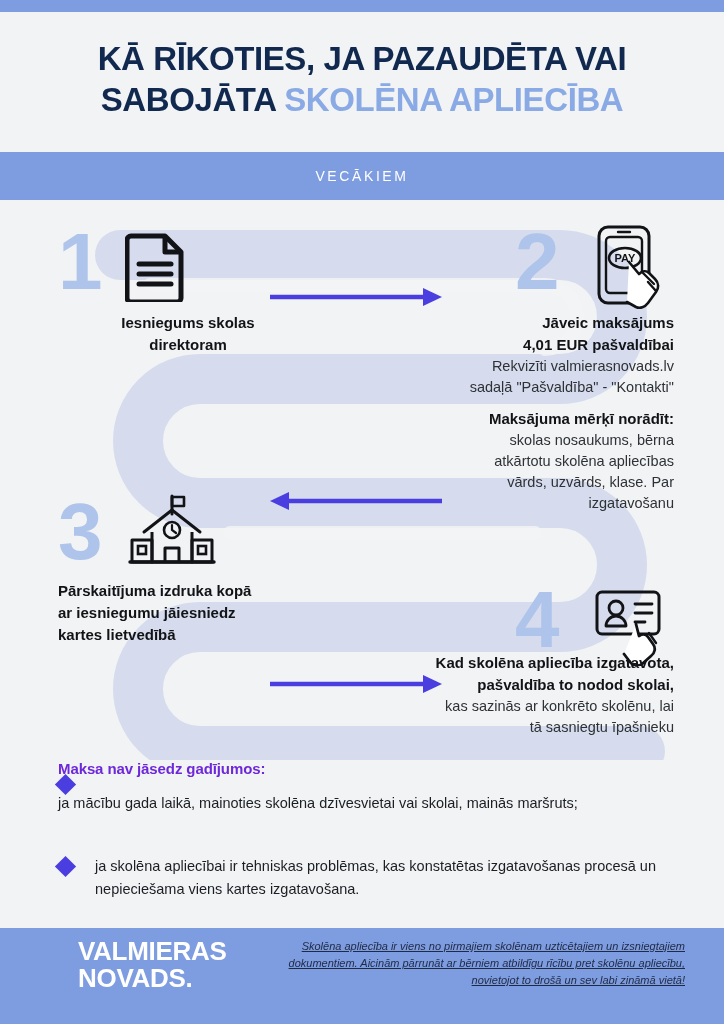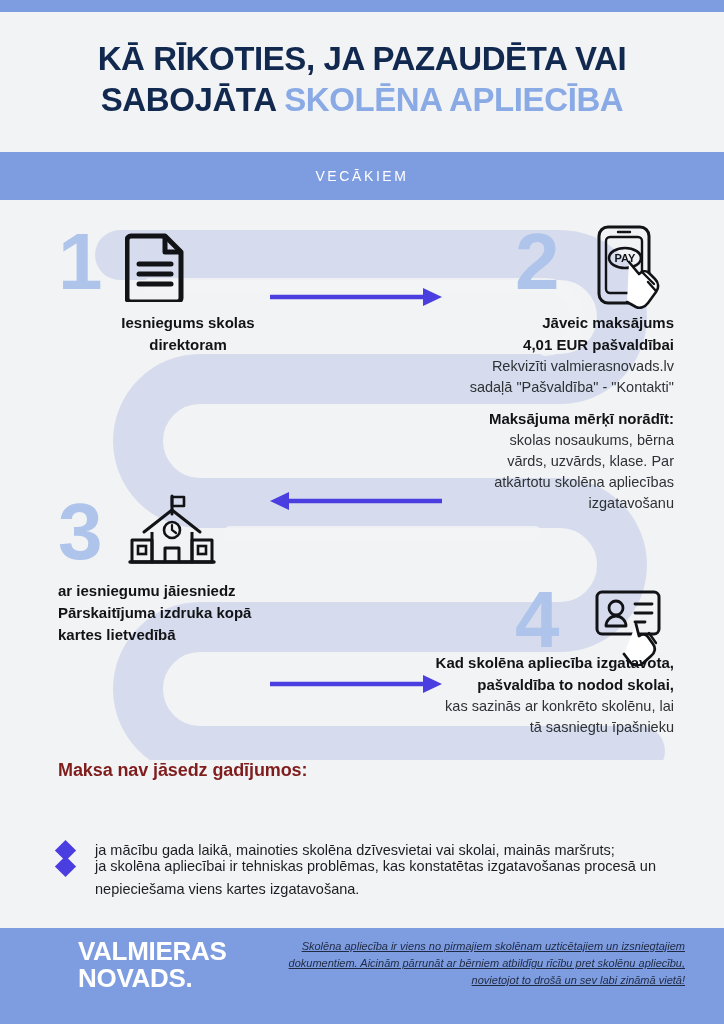--- a/index.html
+++ b/index.html
@@ -74,24 +74,24 @@
 
   #step1{left:58px;top:312px;width:260px;text-align:center;}
   #step2{left:392px;top:312px;width:282px;}
   #step3{left:58px;top:580px;width:290px;}
   #step4{left:372px;top:652px;width:302px;}
   .gap10{height:10px;}
 
   
   .listhead{
     position:absolute;left:58px;top:760px;
-    font-weight:bold;font-size:18px;color:#7f1d1d;letter-spacing:-0.1px;
+    font-weight:bold;font-size:15px;color:#6d28d9;letter-spacing:-0.1px;
   }
   .bullet-row{position:absolute;display:flex;align-items:flex-start;}
-  #b1{left:58px;top:839px;width:610px;}
+  #b1{left:58px;top:773px;width:610px;flex-direction:column;}
   #b2{left:58px;top:855px;width:610px;}
   .diamond{
     width:15px;height:15px;background:#4b3ee0;flex:0 0 auto;
     transform:rotate(45deg);margin-top:4px;margin-right:22px;
   }
   .bullet-text{font-size:14.5px;line-height:23px;color:#1b1e22;}
 
   
   .footer{
     position:absolute;left:0;top:928px;width:724px;height:96px;background:#7e9ce0;
@@ -217,28 +217,28 @@
   </div>
 
   <div class="steptext right-al" id="step2">
     <div class="s-bold">Jāveic maksājums</div>
     <div class="s-bold">4,01 EUR pašvaldībai</div>
     <div class="s-reg">Rekvizīti valmierasnovads.lv</div>
     <div class="s-reg">sadaļā "Pašvaldība" - "Kontakti"</div>
     <div class="gap10"></div>
     <div class="s-bold">Maksājuma mērķī norādīt:</div>
     <div class="s-reg">skolas nosaukums, bērna</div>
+    <div class="s-reg">atkārtotu skolēna apliecības</div>
     <div class="s-reg">vārds, uzvārds, klase. Par</div>
-    <div class="s-reg">atkārtotu skolēna apliecības</div>
     <div class="s-reg">izgatavošanu</div>
   </div>
 
   <div class="steptext left-al" id="step3">
+    <div class="s-bold">Pārskaitījuma izdruka kopā</div>
     <div class="s-bold">ar iesniegumu jāiesniedz</div>
-    <div class="s-bold">Pārskaitījuma izdruka kopā</div>
     <div class="s-bold">kartes lietvedībā</div>
   </div>
 
   <div class="steptext right-al" id="step4">
     <div class="s-bold">Kad skolēna apliecība izgatavota,</div>
     <div class="s-bold">pašvaldība to nodod skolai,</div>
     <div class="s-reg">kas sazinās ar konkrēto  skolēnu, lai</div>
     <div class="s-reg">tā sasniegtu īpašnieku</div>
   </div>
 

